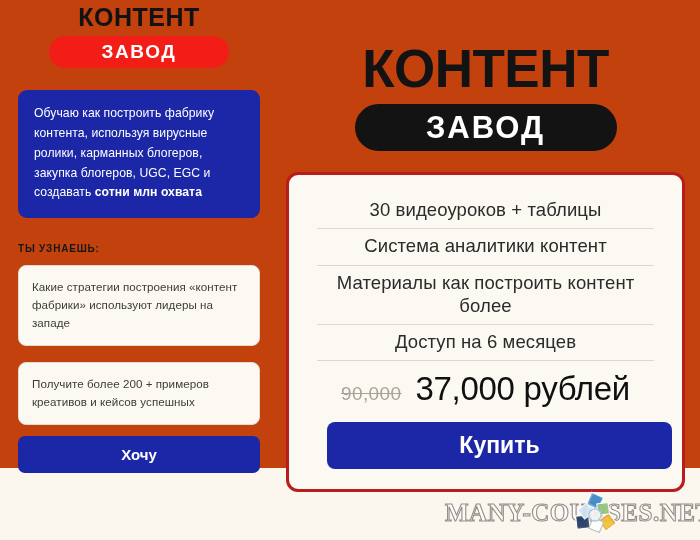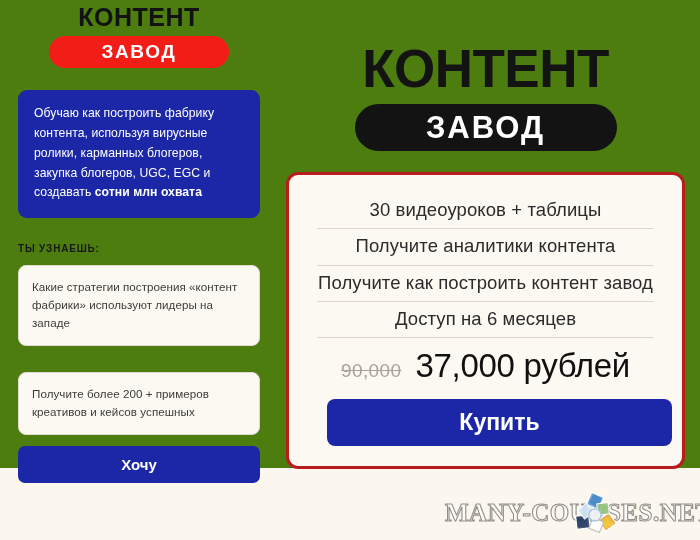--- a/index.html
+++ b/index.html
@@ -13,21 +13,21 @@
     overflow: hidden;
     background: #fbf7ef;
     font-family: "Liberation Sans", sans-serif;
     -webkit-font-smoothing: antialiased;
   }
 
   .page {
     position: relative;
     width: 700px;
     height: 468px;
-    background: #4d7c0f;
+    background: #c2410c;
     display: flex;
     align-items: flex-start;
   }
 
   
   .left-col {
     position: relative;
     width: 278px;
     height: 540px;
     padding: 0;
@@ -79,21 +79,21 @@
     font-size: 10px;
     font-weight: 700;
     letter-spacing: 0.8px;
     color: #17181a;
   }
 
   .fact-list {
     margin: 11px 18px 0 18px;
     display: flex;
     flex-direction: column;
-    gap: 26px;
+    gap: 16px;
   }
   .fact-card {
     border: 1px solid #e0dbd2;
     border-radius: 8px;
     background: #fcf9f3;
     padding: 12px 13px 13px 13px;
     font-size: 11.6px;
     line-height: 1.56;
     color: #3d3c3a;
     letter-spacing: 0.05px;
@@ -275,24 +275,24 @@
     <div class="hero">
       <div class="hero-word">КОНТЕНТ</div>
       <div class="hero-pill">ЗАВОД</div>
     </div>
 
     <div class="offer-card">
 
       <div class="feature">30 видеоуроков + таблицы</div>
       <div class="divider"></div>
 
-      <div class="feature">Получите аналитики контента</div>
+      <div class="feature">Система аналитики контент</div>
       <div class="divider"></div>
 
-      <div class="feature">Получите как построить контент завод</div>
+      <div class="feature">Материалы как построить контент более</div>
       <div class="divider"></div>
 
       <div class="feature">Доступ на 6 месяцев</div>
       <div class="divider"></div>
 
       <div class="price-row">
         <span class="price-old">90,000</span>
         <span class="price-new">37,000 рублей</span>
       </div>
 

